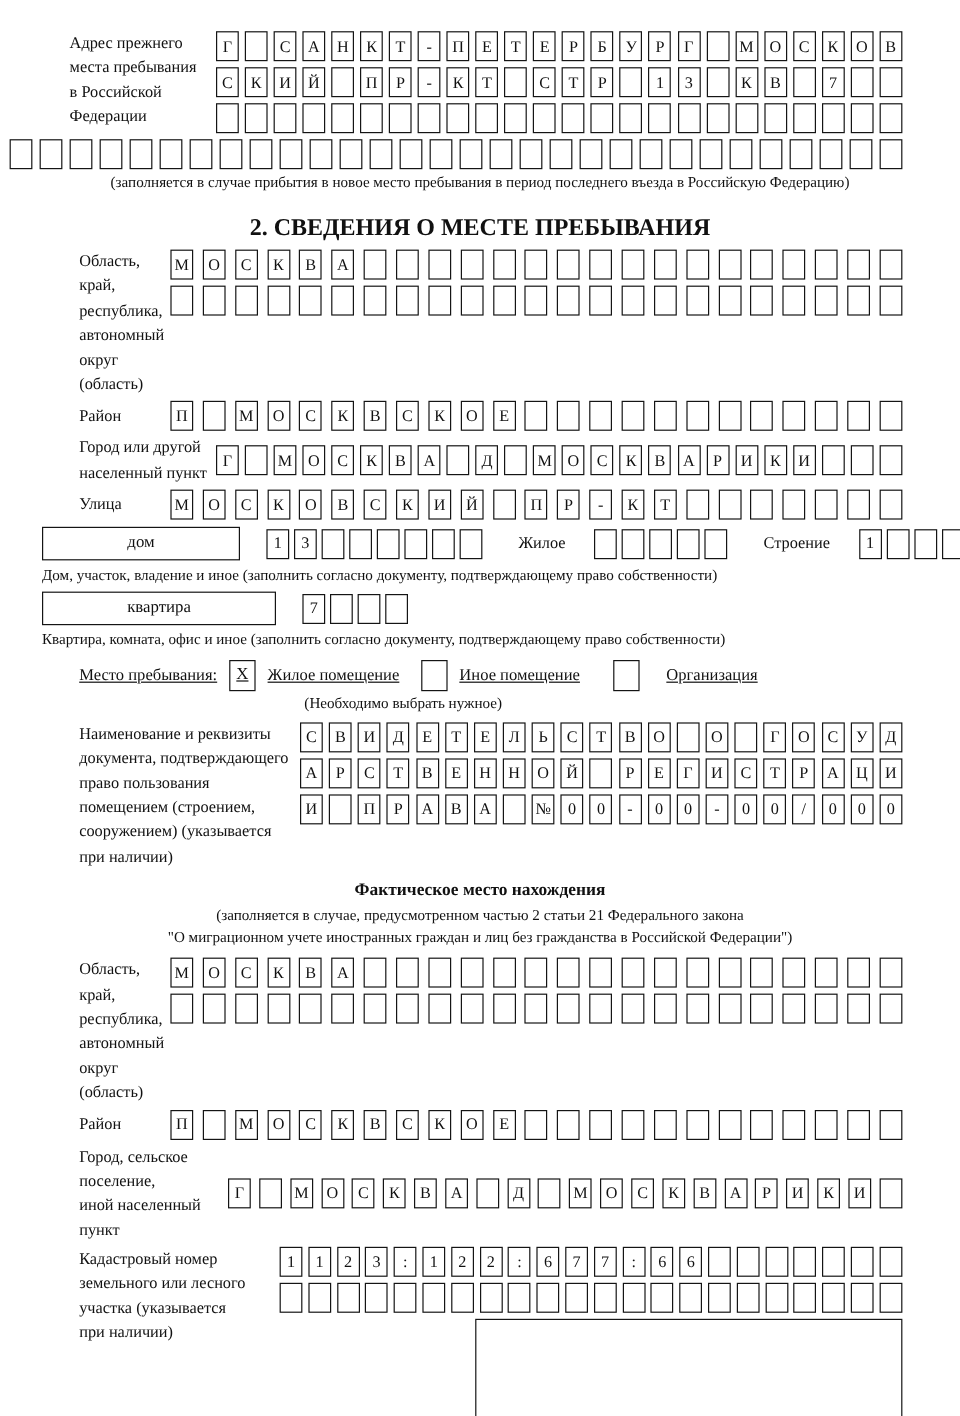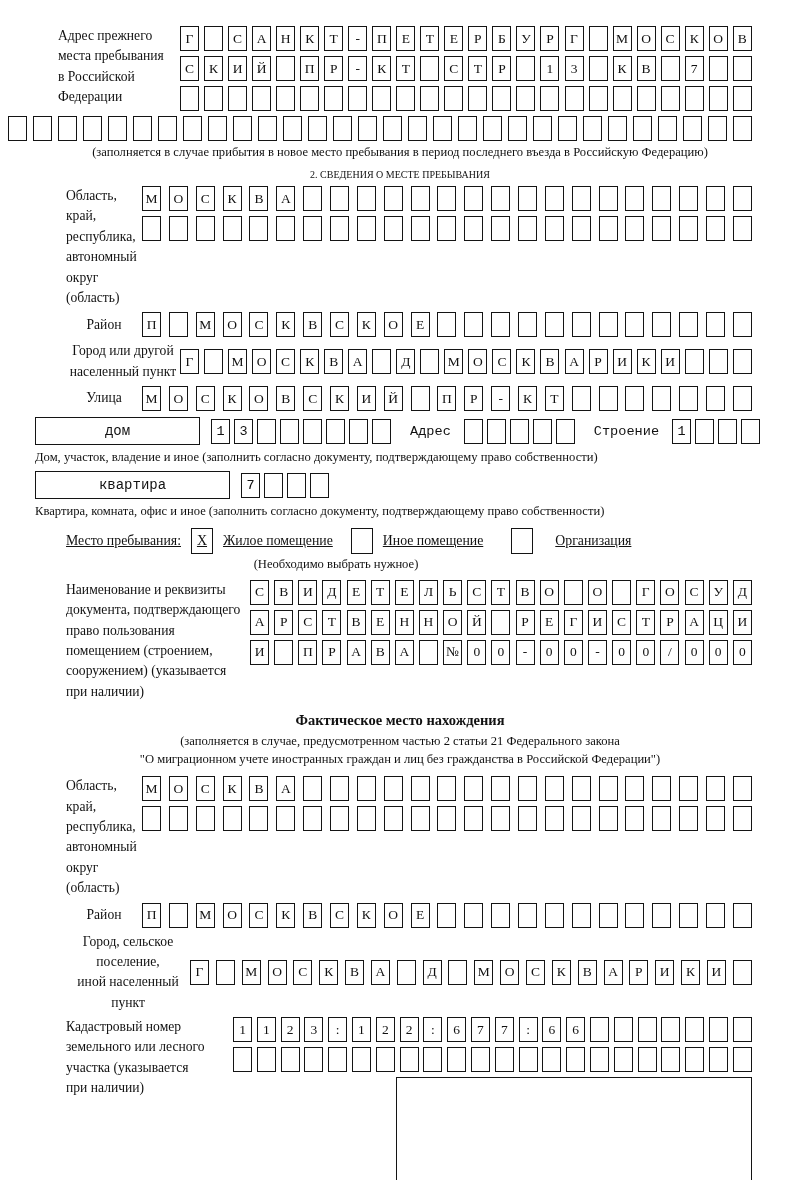--- a/index.html
+++ b/index.html
@@ -5,21 +5,21 @@
   html,body{margin:0;padding:0;background:#fff;}
   body{
     width:800px;height:1180px;overflow:hidden;
     font-family:"Liberation Serif","DejaVu Serif",serif;
     color:#111;
   }
   .page{padding:14px 8px 0 8px;width:784px;}
   .title-right{text-align:right;padding-right:52px;font-size:15px;}
   .lab{font-size:13.6px;line-height:1.5;white-space:pre-line;}
   .field{display:flex;margin-top:4px;}
-  .field.center{align-items:center;text-align:center;}
+  .field.center{align-items:center;}
   .rows{display:flex;flex-direction:column;gap:5px;}
   .cellrow{display:flex;justify-content:space-between;}
   .cell{
     width:19px;height:25px;border:1.6px solid #141414;background:#fff;
     display:flex;align-items:center;justify-content:center;
     font-size:13.5px;flex:none;box-sizing:border-box;
   }
   
   .lab-addr{width:172px;flex:none;padding-left:50px;box-sizing:border-box;}
   .lab-std{width:134px;flex:none;padding-left:58px;box-sizing:border-box;}
@@ -29,24 +29,24 @@
   .lab-gorod2{width:182px;flex:none;padding-left:58px;box-sizing:border-box;}
   
   .w-addr{width:572px;}
   .w-full{width:744px;margin-top:5px;}
   .w-std{width:610px;}
   .w-gorod{width:572px;}
   .w-doc{width:502px;}
   .w-kad{width:519px;}
   .w-gorod2{width:562px;}
   .note{font-size:12.6px;text-align:center;margin-top:3px;line-height:1.35;}
-  .sec-header{font-weight:normal;font-size:10px;text-align:center;margin-top:8px;margin-bottom:6px;}
+  .sec-header{font-weight:bold;font-size:20px;text-align:center;margin-top:18px;margin-bottom:6px;}
   .sub-header{font-weight:bold;font-size:14.5px;text-align:center;margin-top:10px;margin-bottom:4px;}
   
-  .inline-row{display:flex;align-items:center;gap:5px;margin-top:6px;margin-left:27px;font-family:Liberation Mono, monospace;}
+  .inline-row{display:flex;align-items:center;gap:16px;margin-top:6px;margin-left:27px;}
   .bigbox{height:28px;border:1.6px solid #141414;display:flex;align-items:center;justify-content:center;
           font-size:14px;box-sizing:border-box;flex:none;}
   .bb-dom{width:165px;margin-right:6px;}
   .bb-kv{width:195px;margin-right:6px;}
   .inline-lab{font-size:13.6px;margin:0 8px 0 14px;}
   .caption{font-size:12.6px;margin:4px 0 2px 27px;line-height:1.3;}
   .mesto-row{display:flex;align-items:center;margin-top:8px;margin-left:58px;gap:10px;font-size:13.8px;text-decoration:underline;}
   .cb{width:22px;height:26px;border:1.6px solid #141414;display:flex;align-items:center;justify-content:center;
       font-size:14px;box-sizing:border-box;flex:none;}
   .mesto-note{font-size:12.6px;text-align:center;width:540px;margin-left:58px;margin-top:3px;}
@@ -334,21 +334,21 @@
     <div class="cellrow" style="gap:4px;">
         <div class="cell">1</div>
         <div class="cell">3</div>
         <div class="cell"></div>
         <div class="cell"></div>
         <div class="cell"></div>
         <div class="cell"></div>
         <div class="cell"></div>
         <div class="cell"></div>
       </div>
-    <span class="inline-lab">Адрес</span>
+    <span class="inline-lab">Жилое</span>
     <div class="cellrow" style="gap:4px;">
         <div class="cell"></div>
         <div class="cell"></div>
         <div class="cell"></div>
         <div class="cell"></div>
         <div class="cell"></div>
       </div>
     <span class="inline-lab">Строение</span>
     <div class="cellrow" style="gap:4px;">
         <div class="cell">1</div>

